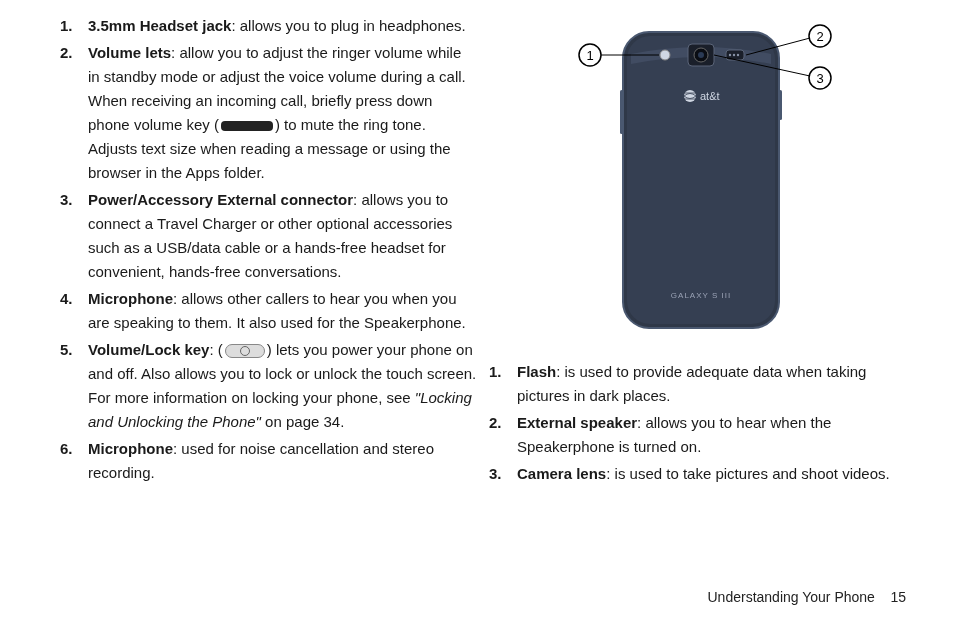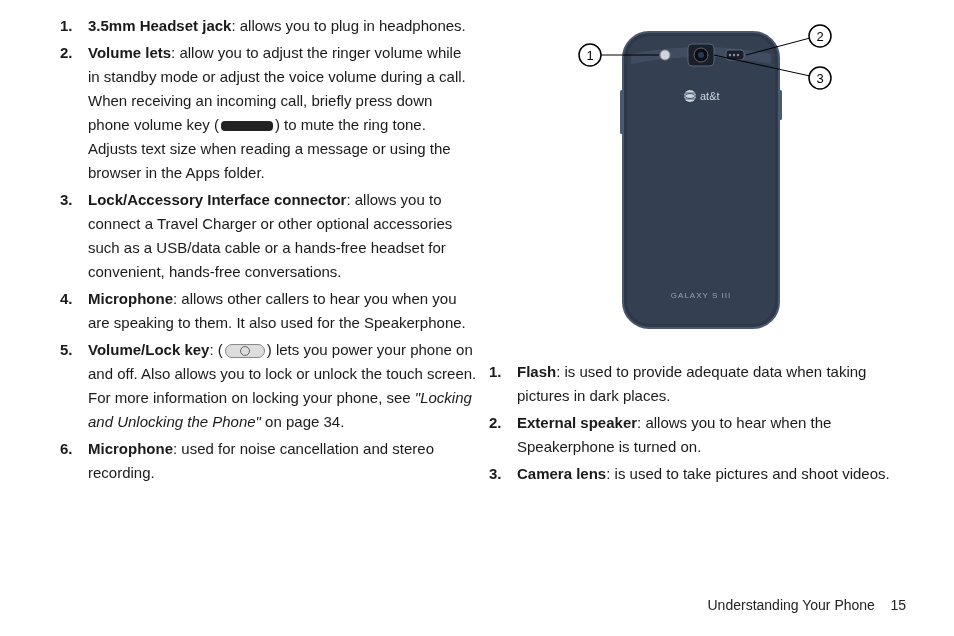--- a/index.html
+++ b/index.html
@@ -42,21 +42,21 @@
     content: counter(item) ".";
     position: absolute;
     left: 0;
     font-weight: bold;
   }
   .term { font-weight: bold; }
   .ref-italic { font-style: italic; }
   .footer {
     position: absolute;
     right: 48px;
-    bottom: 20px;
+    bottom: 28px;
     font-size: 14px;
     color: #222;
   }
   .phone-wrap {
     display: flex;
     justify-content: center;
     margin: 6px 0 20px 0;
     position: relative;
   }
   .inline-key {
@@ -96,21 +96,21 @@
 <div class="columns">
   <div class="col">
     <ol class="num-list">
       <li>
         <span class="term">3.5mm Headset jack</span><span>: allows you to plug in headphones.</span>
       </li>
       <li>
         <span class="term">Volume lets</span><span>: allow you to adjust the ringer volume while in standby mode or adjust the voice volume during a call. When receiving an incoming call, briefly press down phone volume key (</span><span class="inline-key"></span><span>) to mute the ring tone. Adjusts text size when reading a message or using the browser in the Apps folder.</span>
       </li>
       <li>
-        <span class="term">Lock/Accessory Interface connector</span><span>: allows you to connect a Travel Charger or other optional accessories such as a USB/data cable or a hands-free headset for convenient, hands-free conversations.</span>
+        <span class="term">Power/Accessory External connector</span><span>: allows you to connect a Travel Charger or other optional accessories such as a USB/data cable or a hands-free headset for convenient, hands-free conversations.</span>
       </li>
       <li>
         <span class="term">Microphone</span><span>: allows other callers to hear you when you are speaking to them. It also used for the Speakerphone.</span>
       </li>
       <li>
         <span class="term">Volume/Lock key</span><span>: (</span><span class="inline-key-power"></span><span>) lets you power your phone on and off. Also allows you to lock or unlock the touch screen. For more information on locking your phone, see </span><span class="ref-italic">"Locking and Unlocking the Phone"</span><span> on page 34.</span>
       </li>
       <li>
         <span class="term">Microphone</span><span>: used for noise cancellation and stereo recording.</span>
       </li>

